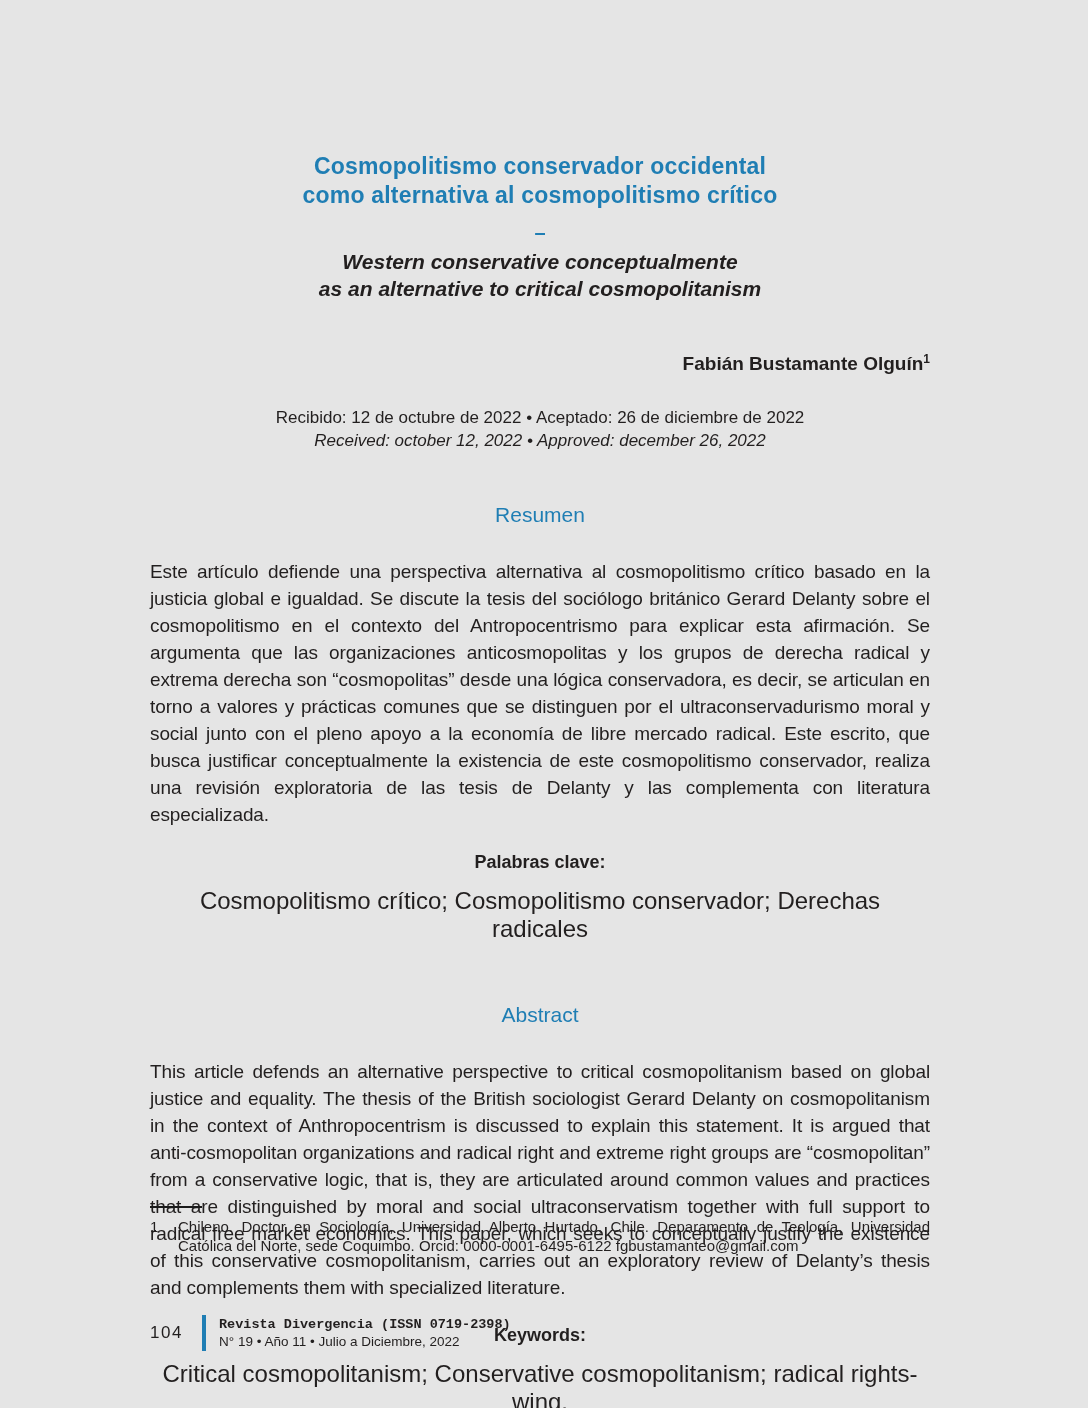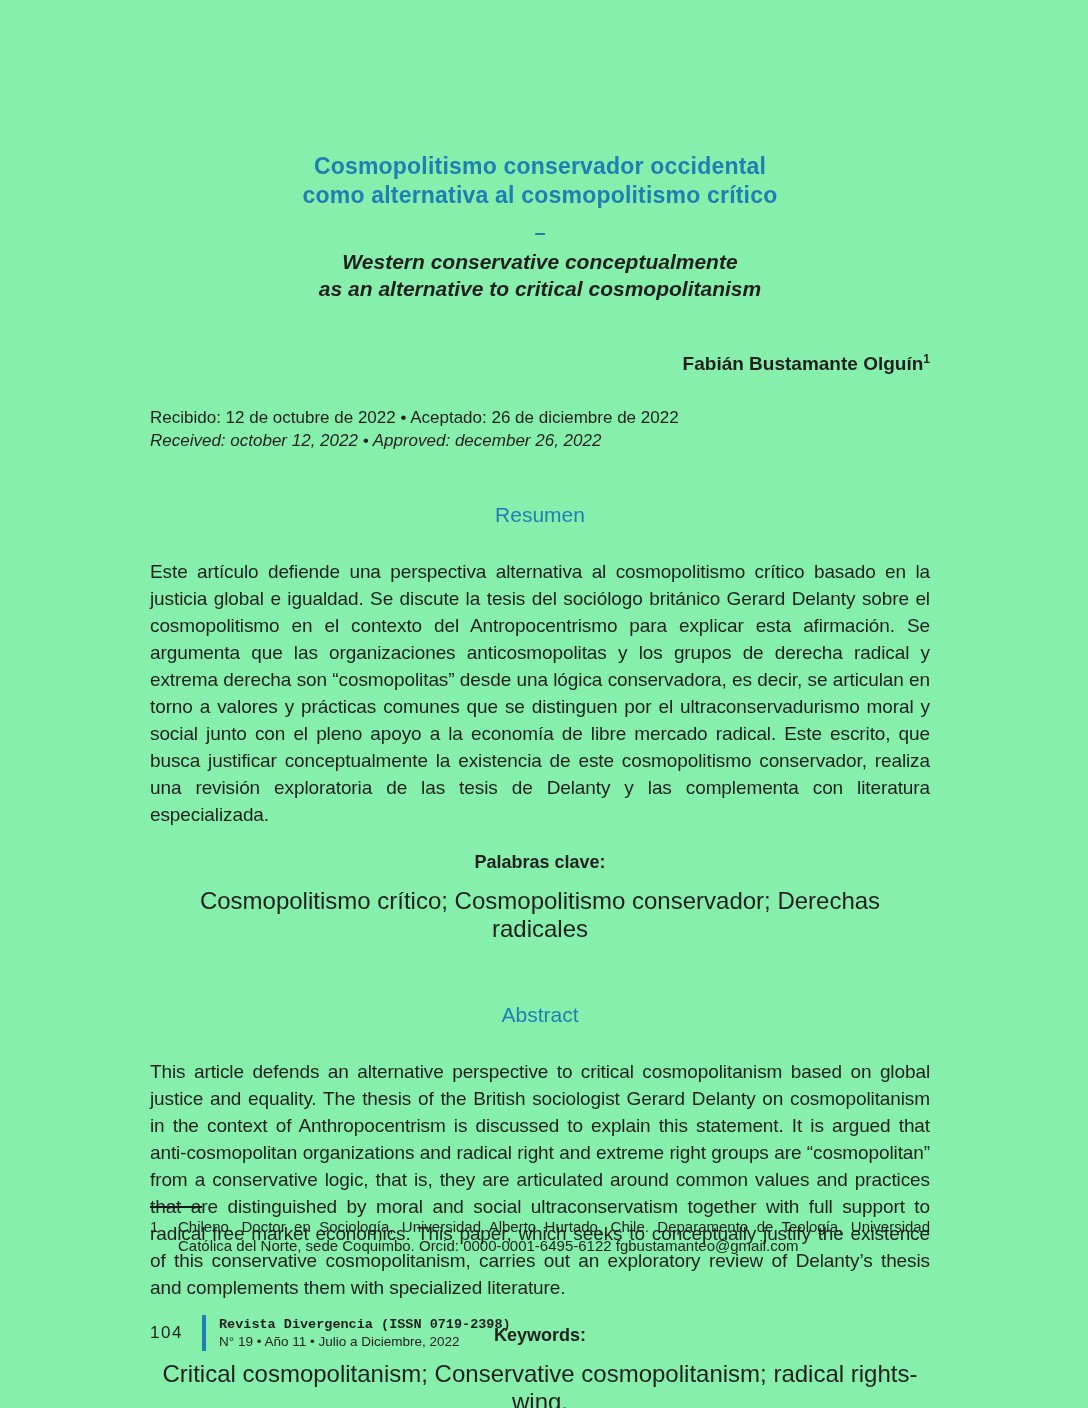--- a/index.html
+++ b/index.html
@@ -6,21 +6,21 @@
     --accent-blue: #1f7eb4;
     --text: #221f1f;
   }
   * { margin: 0; padding: 0; box-sizing: border-box; }
   html, body { background: #ffffff; }
   .page {
     position: relative;
     width: 1088px;
     height: 1408px;
     margin: 0 auto;
-    background: #86efac;
+    background: #e5e5e5;
     font-family: "Liberation Sans", sans-serif;
     color: var(--text, #221f1f);
     overflow: hidden;
   }
   .content {
     position: absolute;
     left: 150px;
     top: 0;
     width: 780px;
     padding-top: 152px;
@@ -53,20 +53,21 @@
     margin-top: 50px;
     font-size: 19px;
     font-weight: bold;
     text-align: right;
   }
   .author sup { font-size: 12px; }
   .dates {
     margin-top: 31px;
     font-size: 17px;
     line-height: 23px;
+    text-align: center;
   }
   .dates .en { font-style: italic; }
   .section-heading {
     color: var(--accent-blue, #1f7eb4);
     font-size: 21px;
     font-weight: normal;
     text-align: center;
   }
   .heading-resumen { margin-top: 51px; }
   .heading-abstract { margin-top: 60px; }

